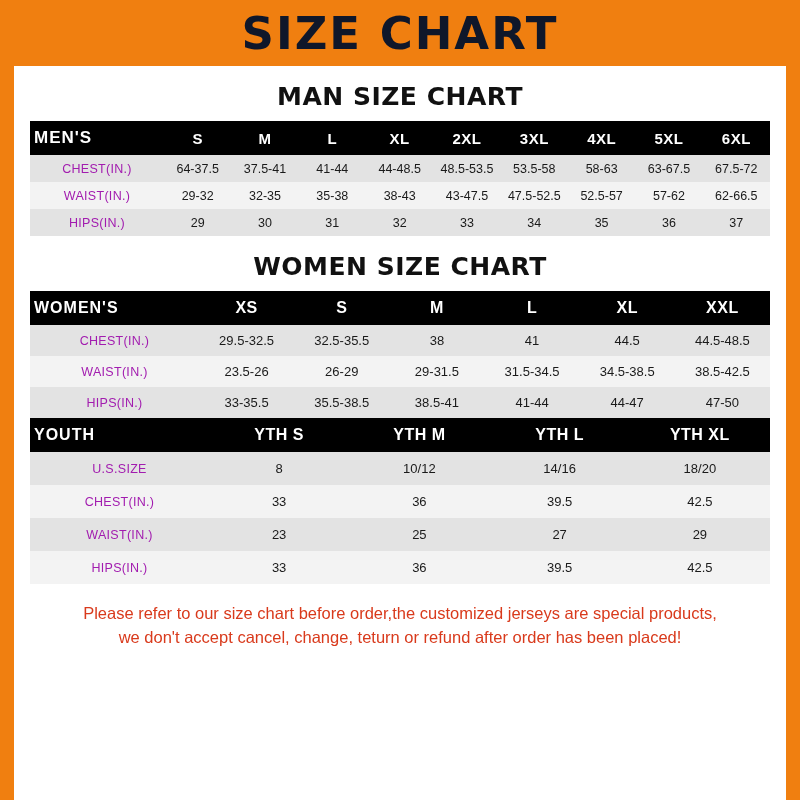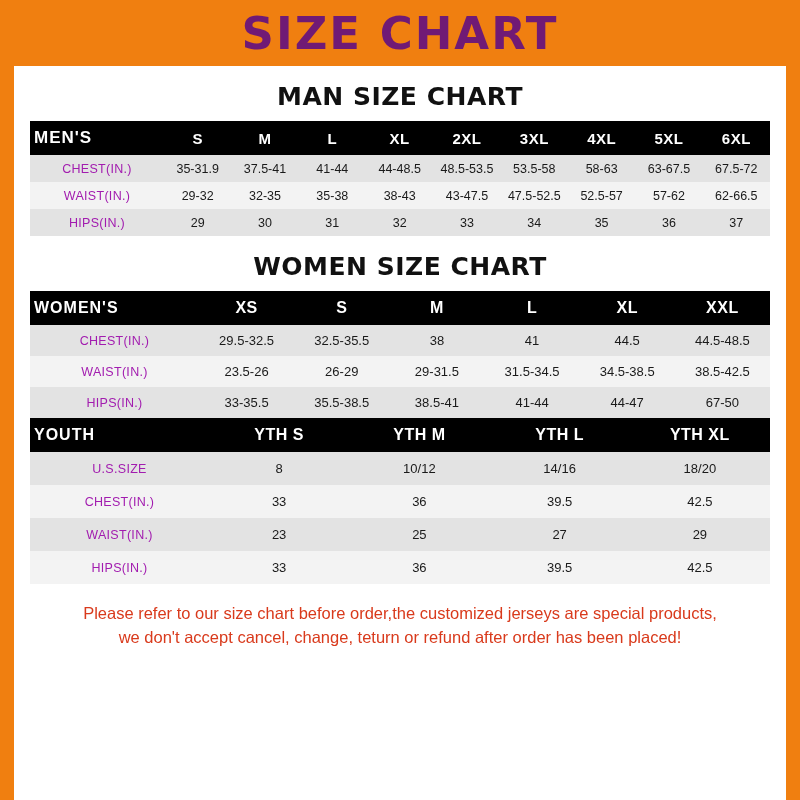--- a/index.html
+++ b/index.html
@@ -28,21 +28,21 @@
     display: flex;
     align-items: center;
     justify-content: center;
     margin: 0 -14px;
   }
   .banner-title {
     font-family: "DejaVu Sans", sans-serif;
     font-weight: bold;
     font-size: 45px;
     letter-spacing: 2px;
-    color: #701a75;
+    color: #0f172a;
     line-height: 1;
   }
   .section {
     padding: 0 10px;
   }
   .section-title {
     text-align: center;
     font-family: "DejaVu Sans", sans-serif;
     font-weight: bold;
     font-size: 25px;
@@ -126,21 +126,21 @@
           <th>2XL</th>
           <th>3XL</th>
           <th>4XL</th>
           <th>5XL</th>
           <th>6XL</th>
         </tr>
       </thead>
       <tbody>
         <tr class="odd">
           <td class="rowlabel">CHEST(IN.)</td>
-          <td>35-31.9</td>
+          <td>64-37.5</td>
           <td>37.5-41</td>
           <td>41-44</td>
           <td>44-48.5</td>
           <td>48.5-53.5</td>
           <td>53.5-58</td>
           <td>58-63</td>
           <td>63-67.5</td>
           <td>67.5-72</td>
         </tr>
         <tr class="even">
@@ -204,21 +204,21 @@
           <td>34.5-38.5</td>
           <td>38.5-42.5</td>
         </tr>
         <tr class="odd">
           <td class="rowlabel">HIPS(IN.)</td>
           <td>33-35.5</td>
           <td>35.5-38.5</td>
           <td>38.5-41</td>
           <td>41-44</td>
           <td>44-47</td>
-          <td>67-50</td>
+          <td>47-50</td>
         </tr>
       </tbody>
     </table>
   </div>
 
   <div class="section">
     <table class="youth-table">
       <thead>
         <tr>
           <th class="rowlabel">YOUTH</th>

